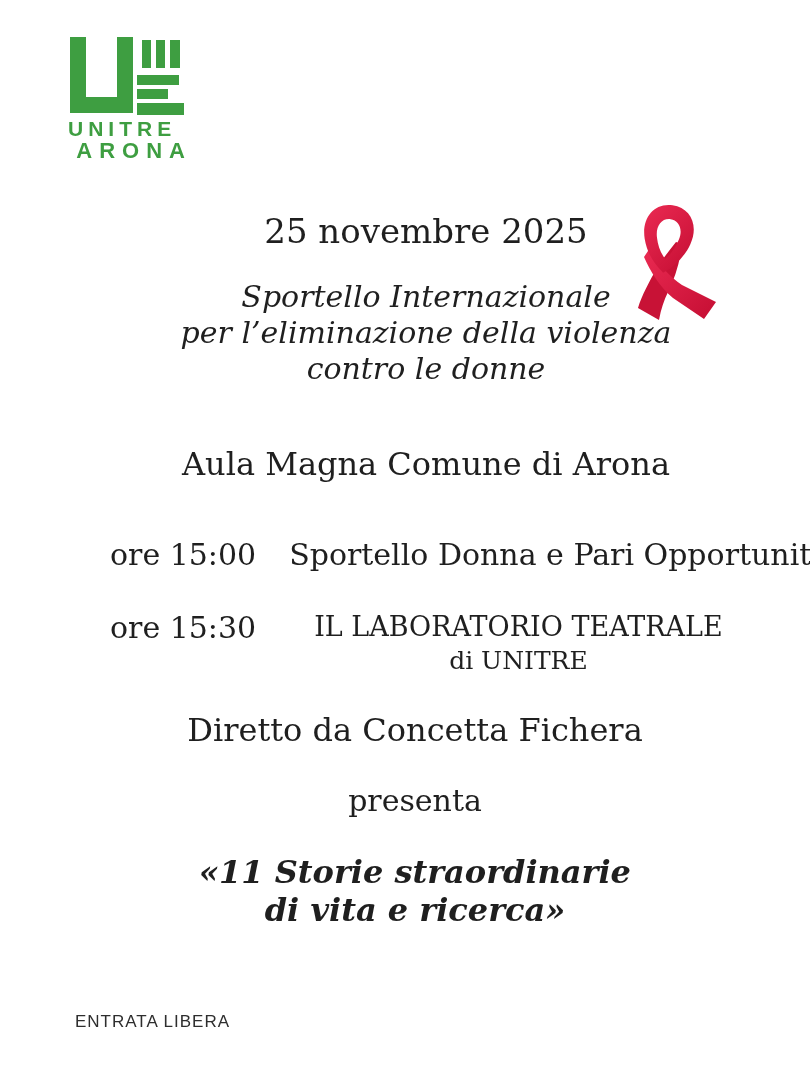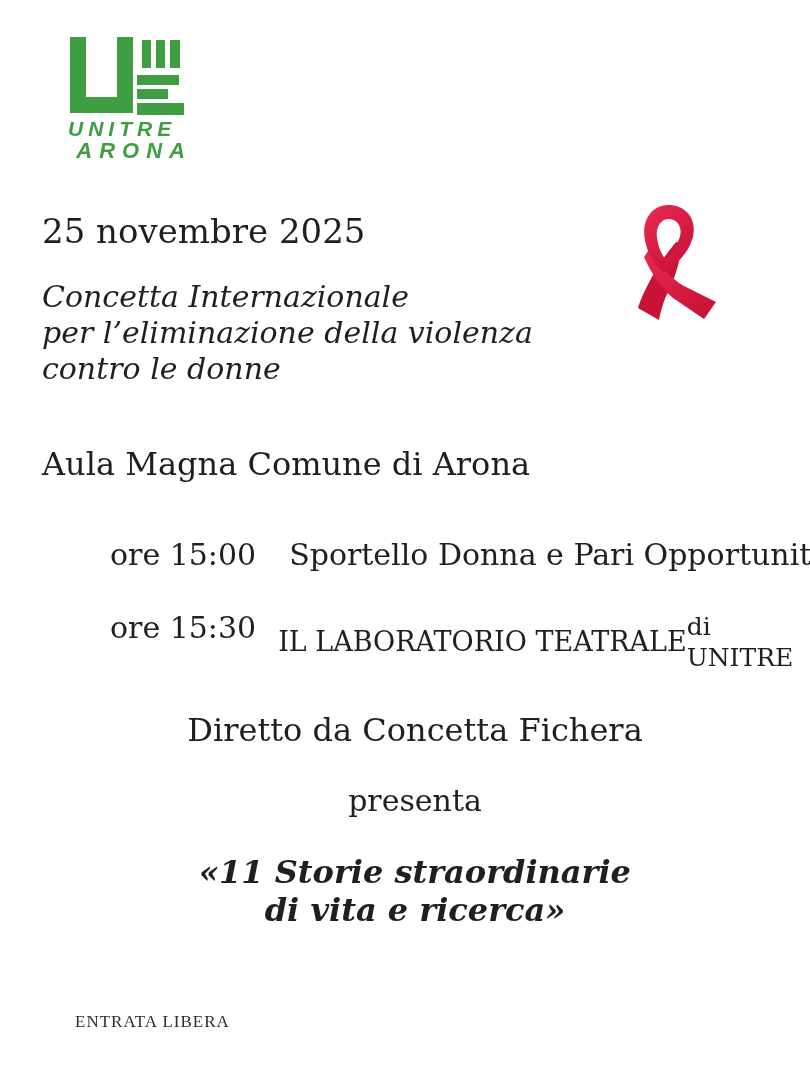--- a/index.html
+++ b/index.html
@@ -3,53 +3,53 @@
 <meta charset="utf-8">
 <style>
   html,body { margin:0; padding:0; background:#e8e8e8; }
   .poster {
     position:relative; width:810px; height:1080px; margin:0 auto;
     background:#ffffff; overflow:hidden;
     font-family:"DejaVu Serif", serif; color:#1f1f1f;
   }
 
   
-  .logo { position:absolute; left:68px; top:33px; width:124px;font-style:italic; }
+  .logo { position:absolute; left:68px; top:33px; width:124px; }
   .logo-mark { display:block; }
   .logo-line { font-family:"Liberation Sans", sans-serif; font-weight:bold; color:#3e9e41; line-height:1.0; }
   .logo-line1 { font-size:21px; letter-spacing:5px; margin-top:3px; }
   .logo-line2 { font-size:22px; letter-spacing:7px; margin-top:1px;text-align:right; }
 
   
   .ribbon { position:absolute; left:618px; top:198px; }
 
   
-  .center-upper { position:absolute; left:42px; right:0; }
+  .center-upper { position:absolute; left:42px; right:0; text-align:center; }
   .center-lower { position:absolute; left:0;  right:0; text-align:center;padding-left:20px; }
 
   .date      { top:210px; font-size:34px; line-height:1.25; }
   .subtitle  { top:279px; font-size:30px; font-style:italic; line-height:36px; }
   .venue     { top:444px; font-size:32px; line-height:1.25; }
 
   .schedule-row { position:absolute; left:110px; display:flex; align-items:flex-start; }
   .row-1500  { top:537px; gap:33px; }
   .row-1530  { top:610px; gap:22px; }
   .sched-time { font-size:30px; line-height:1.2; white-space:nowrap; }
   .row-1500 .sched-event { font-size:30px; line-height:1.2; white-space:nowrap; }
-  .event-col { display:flex; flex-direction:row; align-items:center; }
+  .event-col { display:flex; flex-direction:column; align-items:center;margin-left:36px; }
   .event-caps { font-size:27px; line-height:1.25; white-space:nowrap; }
   .event-sub  { font-size:25px; line-height:1.25; margin-top:1px; }
 
   .director  { top:710px; font-size:32px; line-height:1.25; }
   .presents  { top:782px; font-size:30px; line-height:1.25; }
   .show-title{ top:853px; font-size:32px; font-weight:bold; font-style:italic; line-height:38px; }
 
   .admission {
     position:absolute; left:75px; top:1012px;
-    font-family:Liberation Serif, serif; font-size:17px;
+    font-family:Liberation Sans, sans-serif; font-size:17px;
     color:#2e2e2e; letter-spacing:1px;
   }
 </style>
 </head>
 <body>
 
 <div class="poster">
 
   <div class="logo">
     <svg class="logo-mark" width="120" height="82" viewBox="0 0 120 82" aria-hidden="true">
@@ -79,21 +79,21 @@
 
     <path d="M32,50 C40,66 51,78 64,87 L98,104 L86,121 L55,100 C42,89 32,73 26,59 Z" fill="url(#rg)"></path>
 
     <path fill-rule="evenodd" fill="url(#rg)" transform="rotate(8 50 40)" d="M50,7 C31,7 21,24 27,44 C31,57 39,67 50,75 C61,67 69,56 73,43 C79,23 68,7 50,7 Z
              M50,21 C41,21 36,30 39,41 C41,49 45,56 50,61 C55,56 59,48 61,40 C64,29 58,21 50,21 Z"></path>
   </svg>
 
   <div class="date center-upper">25 novembre 2025</div>
 
   <div class="subtitle center-upper">
-    <div>Concetta Internazionale</div>
+    <div>Sportello Internazionale</div>
     <div>per l’eliminazione della violenza</div>
     <div>contro le donne</div>
   </div>
 
   <div class="venue center-upper">Aula Magna Comune di Arona</div>
 
   <div class="schedule-row row-1500">
     <span class="sched-time">ore 15:00</span>
     <span class="sched-event">Sportello Donna e Pari Opportunità</span>
   </div>

